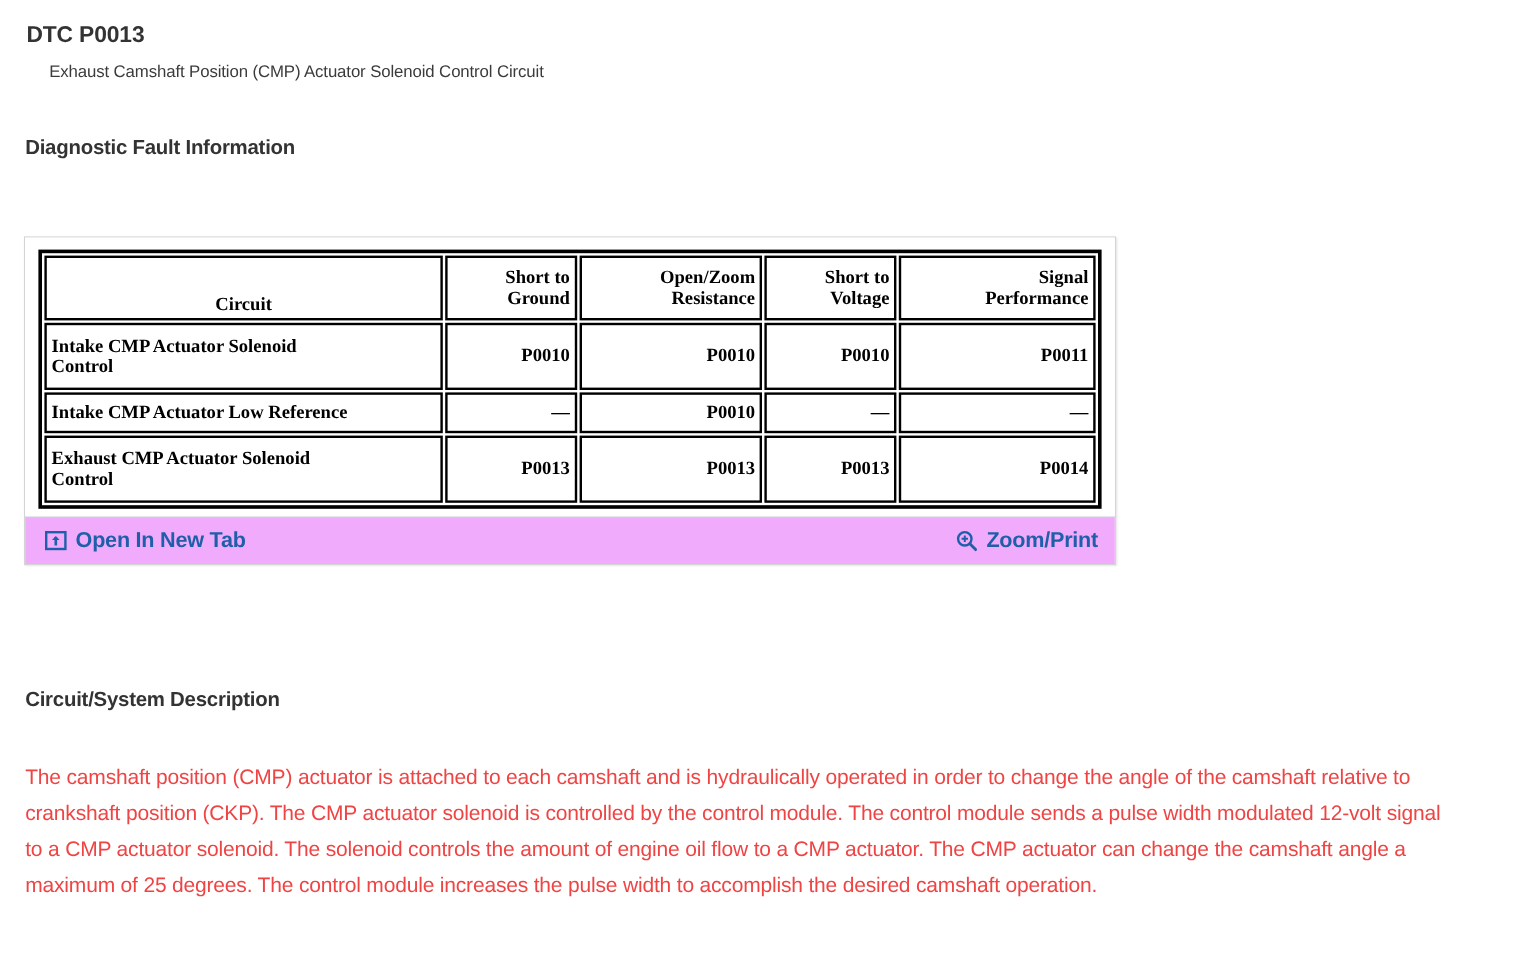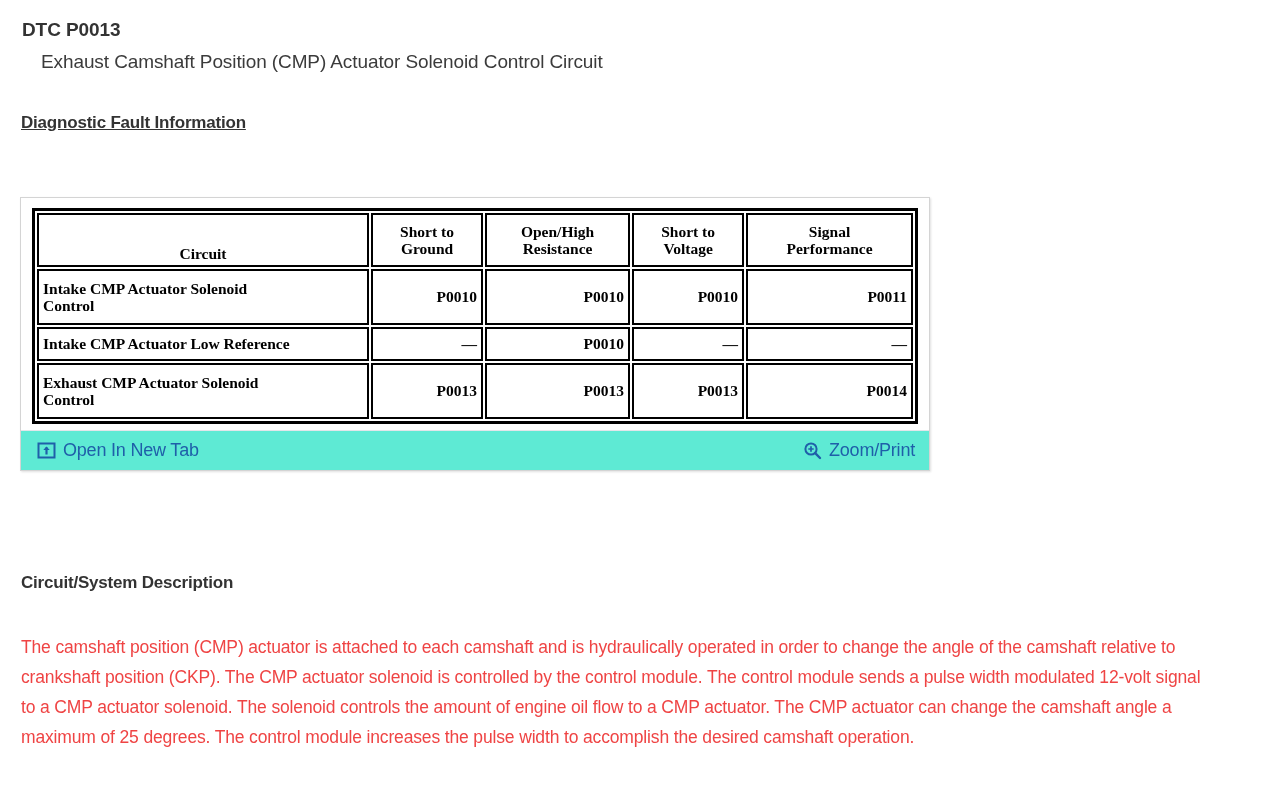--- a/index.html
+++ b/index.html
@@ -24,33 +24,33 @@
     top: 19px;
     font-size: 19px;
     font-weight: bold;
     color: #333333;
     letter-spacing: -0.1px;
   }
   .dtc-subtitle {
     position: absolute;
     left: 41px;
     top: 51px;
-    font-size: 19px;
+    font-size: 14px;
     font-weight: normal;
     color: #3b3b3b;
     letter-spacing: -0.1px;
   }
   .section-heading {
     position: absolute;
     font-size: 17px;
     font-weight: bold;
     color: #333333;
     letter-spacing: -0.2px;
   }
-  #dfi-heading { left: 21px; top: 113px; text-decoration: underline; }
+  #dfi-heading { left: 21px; top: 113px; }
   #csd-heading { left: 21px; top: 573px; }
 
   
   .figure-box {
     position: absolute;
     left: 20px;
     top: 197px;
     width: 910px;
     border: 1px solid #d4d4d4;
     background: #ffffff;
@@ -76,37 +76,38 @@
     font-weight: bold;
     font-size: 15.5px;
     color: #000000;
     padding: 3px 4px;
     background: #ffffff;
     line-height: 1.12;
   }
   td.col-circuit { width: 320px; text-align: left; vertical-align: middle; }
   td.col-circuit-head { text-align: center; vertical-align: bottom; padding-bottom: 4px; }
   td.col-data { text-align: right; vertical-align: middle; }
-  td.col-head { text-align: center; vertical-align: middle; }
+  td.col-head { text-align: right; vertical-align: middle; }
   td.dash-left { text-align: left; padding-left: 6px; }
 
   tr.head-row td { height: 44px; }
   tr.tall-row td { height: 46px; }
   tr.short-row td { height: 24px; }
 
   
   .figure-toolbar {
     display: flex;
     align-items: center;
     justify-content: space-between;
-    background: #5eead4;
+    background: #f0abfc;
     border-top: 1px solid #e2e6ea;
     padding: 5px 14px 6px 16px;
     height: 28px;
     box-sizing: content-box;
+    font-weight: bold;
   }
   .tool-link {
     display: inline-flex;
     align-items: center;
     gap: 7px;
     color: #1f5fa9;
     font-size: 18px;
     font-family: "Liberation Sans", sans-serif;
     text-decoration: none;
     cursor: pointer;
@@ -143,21 +144,21 @@
         <tbody>
           <tr class="head-row">
             <td class="col-circuit col-circuit-head">
               <span>Circuit</span>
             </td>
             <td class="col-head">
               <span>Short to</span><br>
               <span>Ground</span>
             </td>
             <td class="col-head">
-              <span>Open/High</span><br>
+              <span>Open/Zoom</span><br>
               <span>Resistance</span>
             </td>
             <td class="col-head">
               <span>Short to</span><br>
               <span>Voltage</span>
             </td>
             <td class="col-head">
               <span>Signal</span><br>
               <span>Performance</span>
             </td>

